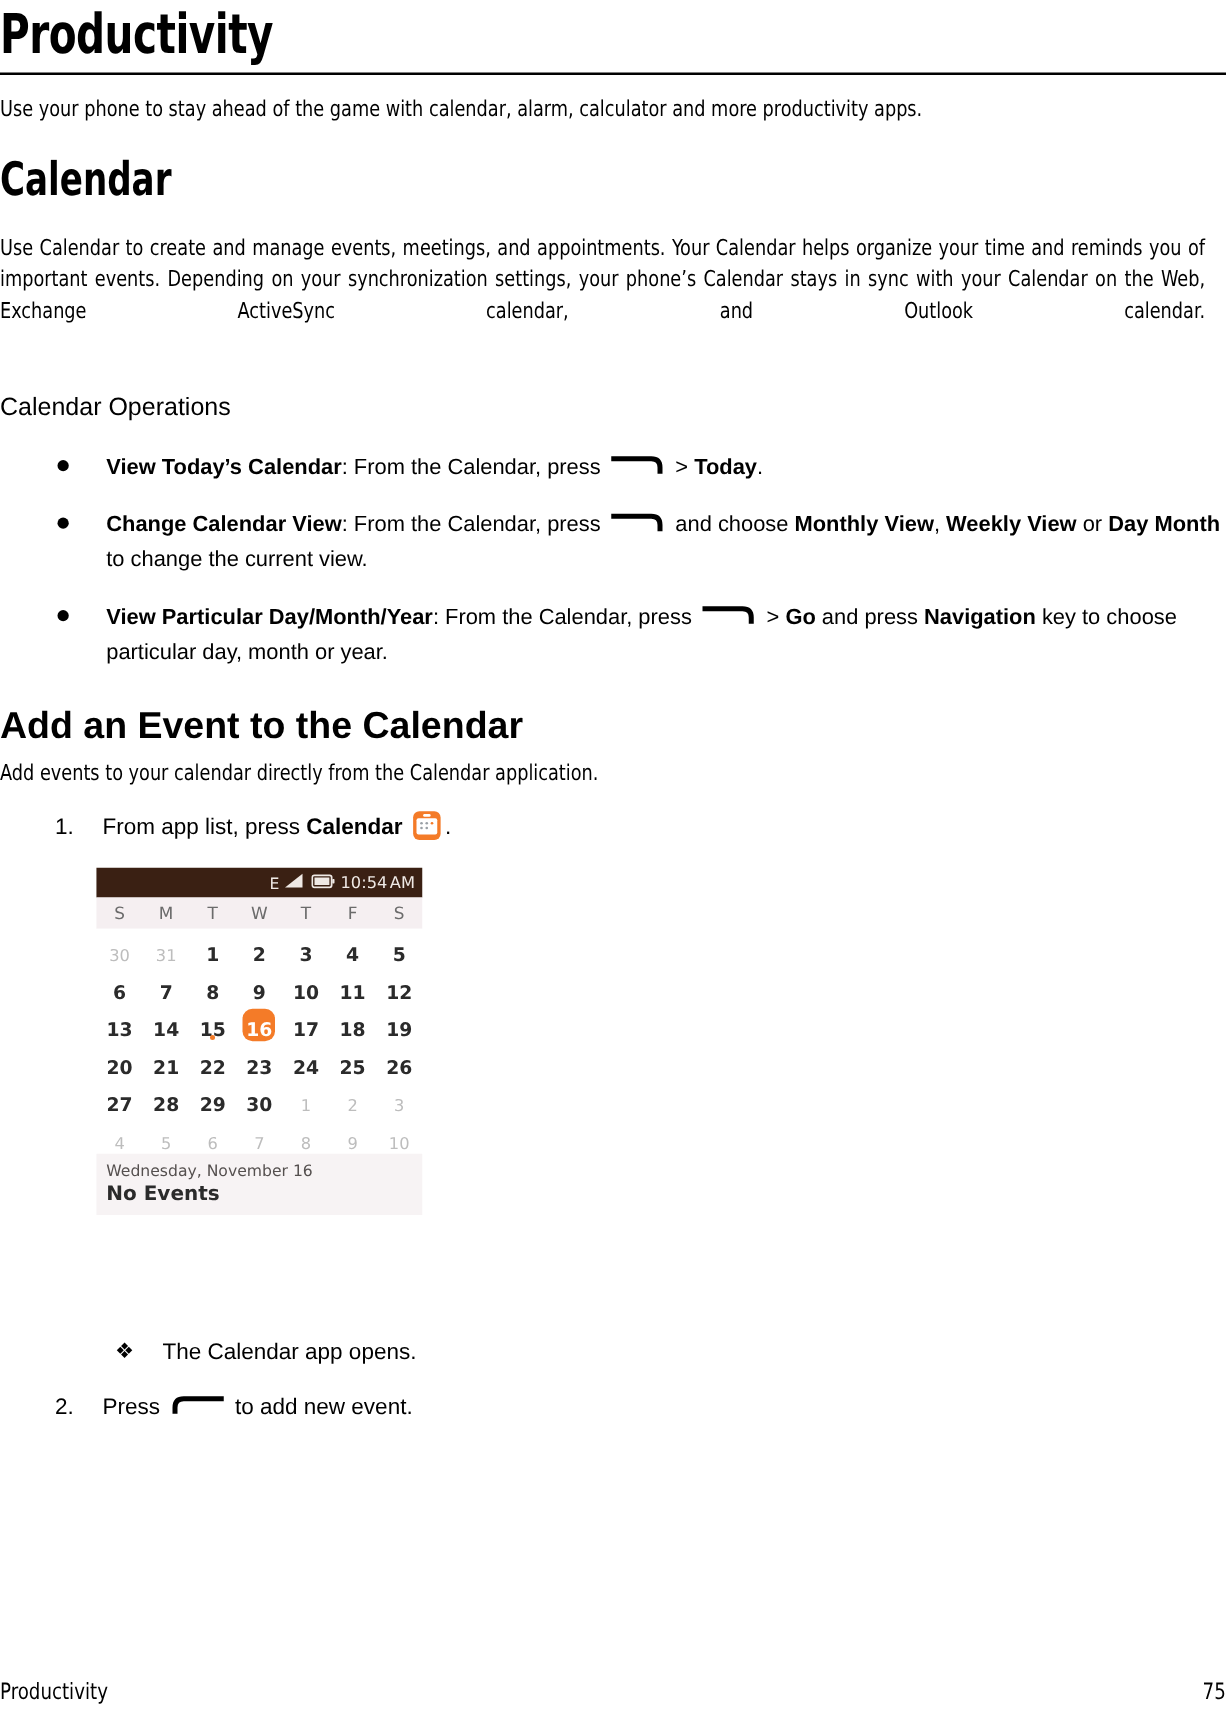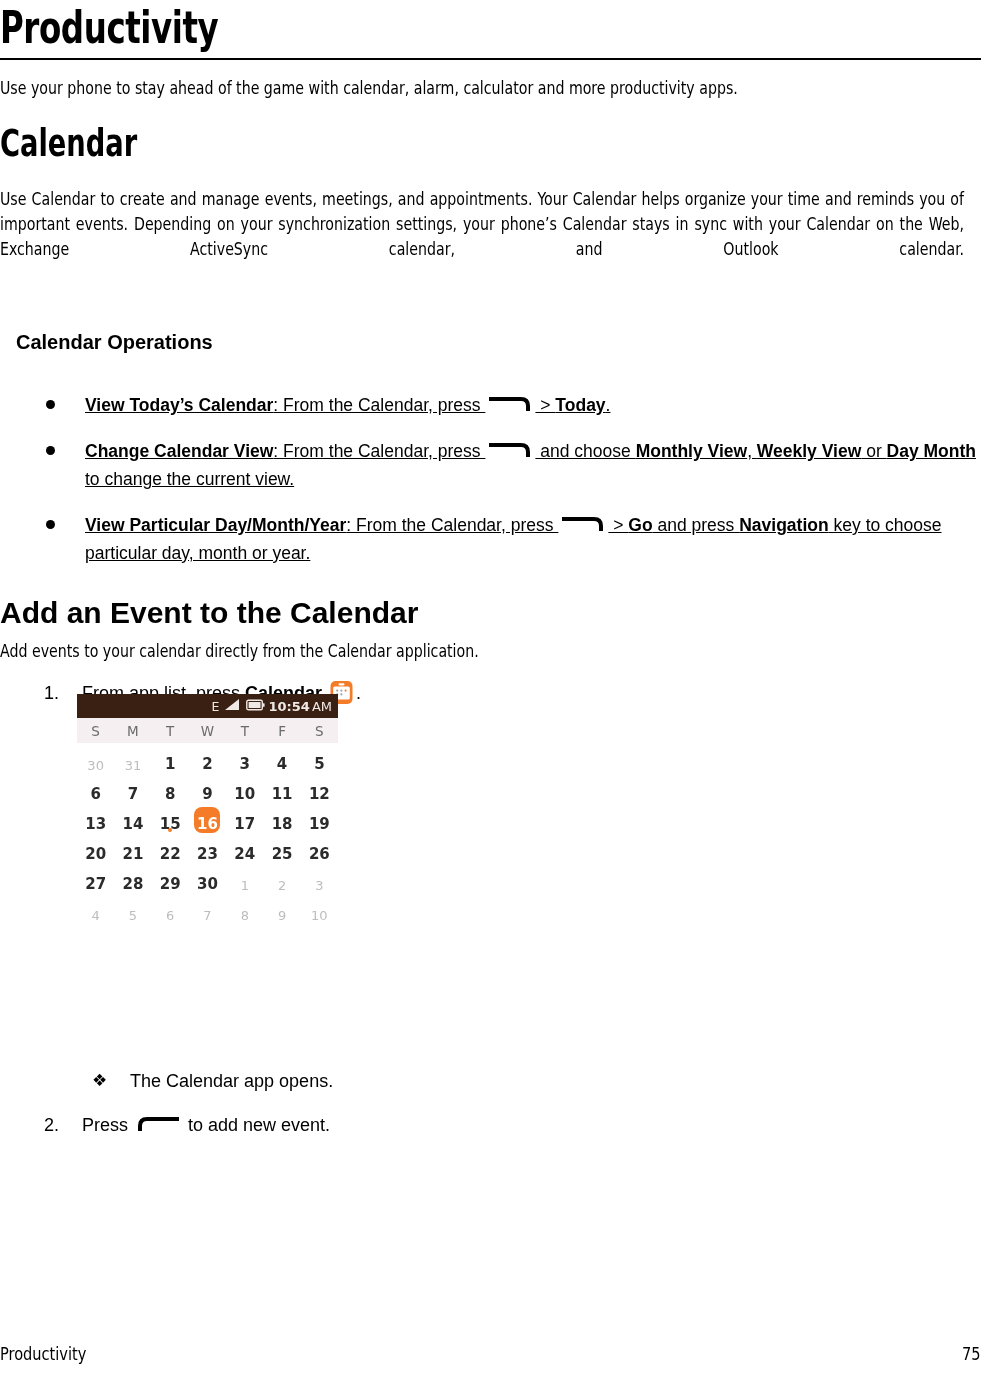--- a/index.html
+++ b/index.html
@@ -43,24 +43,24 @@
     font-family: "DejaVu Sans Condensed", "Liberation Sans Narrow", "Liberation Sans", sans-serif;
     font-weight: bold;
     font-size: 37px;
     line-height: 42px;
     margin: 0;
     transform: scaleX(0.82);
     transform-origin: left center;
   }
   .h3 {
     font-family: "Liberation Sans", sans-serif;
-    font-weight: bold;
+    font-weight: normal;
     font-size: 20px;
     line-height: 26px;
-    margin: 16px;
+    margin: 0;
     letter-spacing: 0px;
   }
   .h2-wide {
     font-family: "Liberation Sans", sans-serif;
     font-weight: bold;
     font-size: 30px;
     line-height: 36px;
     margin: 0;
     transform: none;
   }
@@ -72,21 +72,21 @@
     line-height: 25px;
     transform: scaleX(0.9);
     transform-origin: left center;
     width: 111%;
   }
   .just { text-align: justify; }
   .just-last { text-align: justify; }
   .just-last:after { content: ""; display: inline-block; width: 100%; }
 
   
-  ul.bullets { list-style: none; margin: 0; padding: 0; text-decoration: underline; }
+  ul.bullets { list-style: none; margin: 0; padding: 0; }
   ul.bullets > li {
     position: relative;
     padding-left: 85px;
     margin-bottom: 18px;
     font-family: "Liberation Sans", sans-serif;
     font-size: 17.5px;
     line-height: 28px;
   }
   ul.bullets > li .bullet {
     position: absolute;
@@ -165,21 +165,21 @@
     display: flex;
     align-items: center;
     justify-content: flex-end;
     padding-right: 6px;
     color: #efe9e5;
     font-size: 12.5px;
   }
   .ps-statusbar .e-label { font-size: 12.5px; margin-right: 4px; }
   .ps-statusbar .sig { margin-right: 5px; }
   .ps-statusbar .bat { margin-right: 4px; }
-  .ps-statusbar .clock { font-size: 13px; letter-spacing: 0px; font-weight: bold; }
+  .ps-statusbar .clock { font-size: 13px; letter-spacing: 0px; }
   .ps-statusbar .ampm { font-size: 13px; margin-left: 2px; }
 
   .ps-monthbar {
     height: 30px;
     background: #3a2013;
     color: #efe9e5;
     display: flex;
     align-items: center;
     justify-content: center;
     font-size: 16px;
@@ -513,20 +513,24 @@
           <span>8</span>
         </div>
         <div class="ps-cell dim">
           <span>9</span>
         </div>
         <div class="ps-cell dim">
           <span>10</span>
         </div>
       </div>
 
+    <div class="ps-eventbox">
+      <div class="date-line">Wednesday, November 16</div>
+      <div class="noevents">No Events</div>
+    </div>
 
 
   </div>
 
   <div style="position:absolute; left:0; top:1058px; width:981px;">
     <div class="sub-note">
       <span class="diamond">❖</span>
       <span>The Calendar app opens.</span>
     </div>
 

